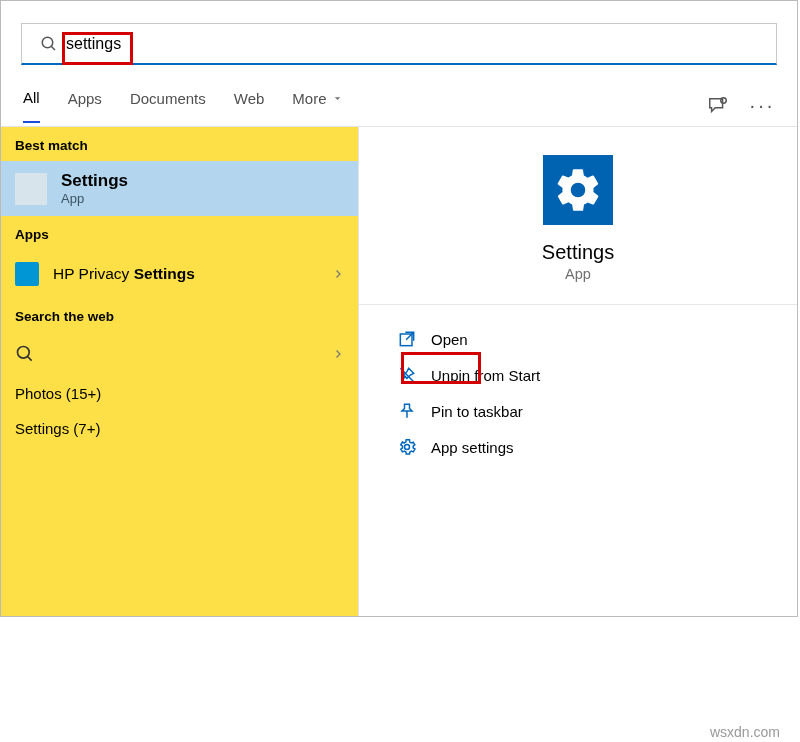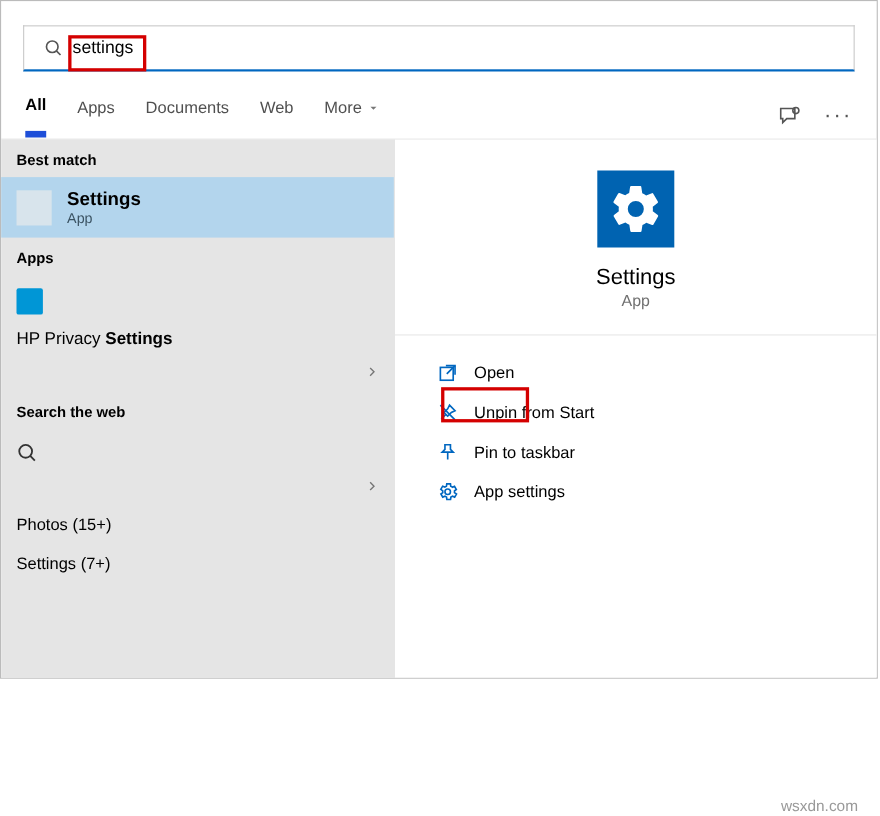--- a/index.html
+++ b/index.html
@@ -5,34 +5,34 @@
     * { box-sizing: border-box; margin: 0; padding: 0; font-family: "Segoe UI", Arial, sans-serif; }
     body { width: 800px; height: 742px; background: #fff; position: relative; }
     .window { border: 1px solid #bbb; width: 798px; height: 617px; overflow: hidden; }
     .search-bar-wrap { padding: 22px 20px 0 20px; }
     .search-bar { display: flex; align-items: center; border: 1px solid #c9c9c9; border-bottom: 2px solid #0067c0; background: #fff; height: 42px; padding-left: 18px; }
     .search-icon-sm { width: 18px; height: 18px; }
     .search-input { border: none; outline: none; font-size: 16px; margin-left: 8px; flex: 1; background: transparent; }
     .red-box-search { position: absolute; left: 62px; top: 32px; width: 71px; height: 33px; border: 3px solid #d40000; pointer-events: none; }
     .tabs-row { display: flex; align-items: center; padding: 20px 22px 0 22px; border-bottom: 1px solid #e3e3e3; height: 62px; }
     .tab { font-size: 15px; color: #505050; margin-right: 28px; padding-bottom: 15px; cursor: pointer; display: flex; align-items: center; gap: 5px; }
-    .tab.active { color: #000; border-bottom: 6px solid #1d4ed8; font-weight: 700; }
+    .tab.active { color: #000; border-bottom: 2px solid #1d4ed8; font-weight: 400; }
     .tabs-spacer { flex: 1; }
     .header-icon { color: #555; margin-left: 20px; }
     .chevron-down { width: 11px; height: 11px; }
     .content { display: flex; height: 584px; }
-    .left-pane { width: 358px; border-right: 1px solid #e3e3e3; background: #e5e5e5; }
+    .left-pane { width: 358px; border-right: 1px solid #e3e3e3; background: #fde047; }
     .right-pane { flex: 1; background: #fff; display: flex; flex-direction: column; }
     .section-header { font-size: 13.5px; font-weight: 600; color: #000; padding: 11px 14px 8px 14px; }
     .best-match-item { display: flex; align-items: center; background: #b3d5ed; padding: 10px 14px; gap: 14px; }
     .app-tile-sm { width: 32px; height: 32px; background: #d8e4ec; }
     .bm-text { display: flex; flex-direction: column; }
     .bm-title { font-size: 17px; font-weight: 600; color: #000; }
     .bm-sub { font-size: 13px; color: #3b5363; }
-    .list-item { display: flex; padding: 12px 14px; gap: 14px; font-size: 15.5px; color: #000; cursor: pointer; flex-direction: column; }
+    .list-item { display: flex; align-items: center; padding: 12px 14px; gap: 14px; font-size: 15.5px; color: #000; cursor: pointer; }
     .list-chevron { margin-left: auto; color: #777; }
     .hp-tile { width: 24px; height: 24px; background: #0096d6; border-radius: 2px; }
     .search-icon-med { width: 20px; height: 20px; color: #333; }
     .web-sub { color: #7a7a7a; font-size: 15px; margin-left: 4px; }
     .group-item { padding: 9px 14px; font-size: 15px; color: #000; cursor: pointer; }
     .preview-top { display: flex; flex-direction: column; align-items: center; padding: 28px 0 22px 0; border-bottom: 1px solid #e7e7e7; }
     .app-tile-lg { width: 70px; height: 70px; background: #0063b1; display: flex; align-items: center; justify-content: center; }
     .gear-svg { width: 50px; height: 50px; }
     .preview-title { font-size: 20px; margin-top: 16px; color: #000; }
     .preview-sub { font-size: 14.5px; color: #707070; margin-top: 2px; }

